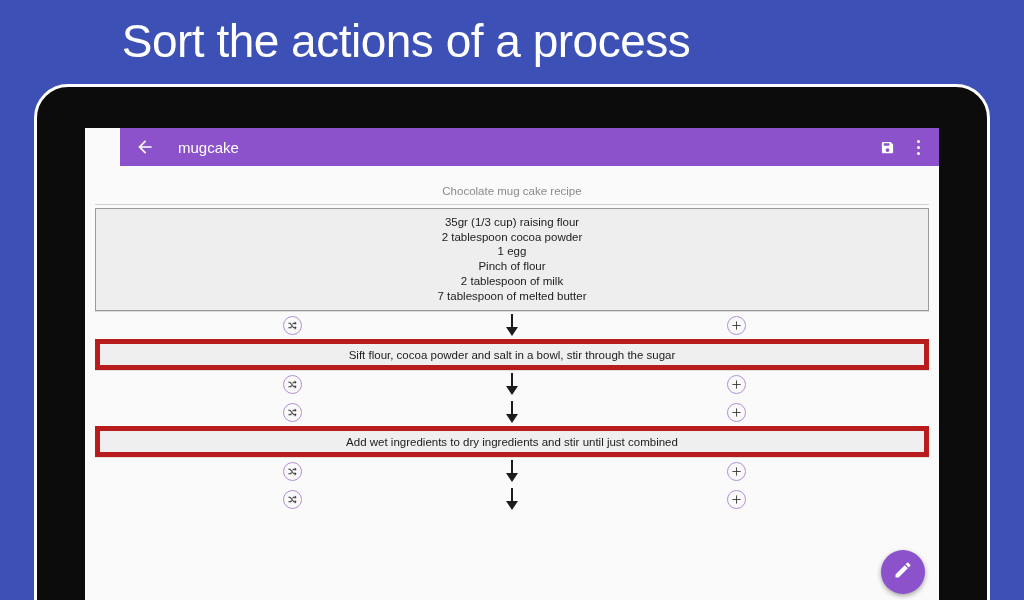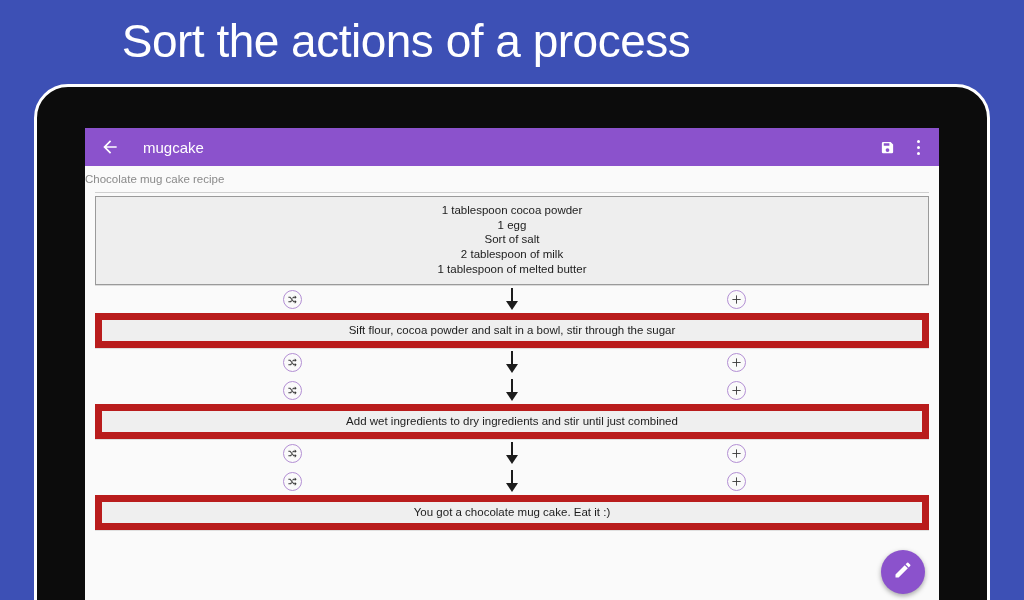--- a/index.html
+++ b/index.html
@@ -57,20 +57,21 @@
   }
 
   
   .appbar {
     height: 38px;
     background: #8b52cc;
     display: flex;
     align-items: center;
     padding: 0 12px 0 14px;
     box-sizing: border-box;
+    margin-left: 35px;
   }
   .appbar-back {
     width: 22px;
     height: 22px;
     flex: 0 0 auto;
     display: flex;
     align-items: center;
     justify-content: center;
   }
   .appbar-title {
@@ -96,23 +97,24 @@
 
   
   .content {
     position: relative;
     height: 434px;
     background: #fafafa;
     padding: 0;
   }
 
   .doc-title {
+    text-align: center;
     color: #8a8a8a;
     font-size: 11.5px;
-    padding: 7px 0 7px 0;
+    padding: 19px 0 7px 0;
   }
 
   .hr {
     height: 0;
     border-top: 1px solid #cfcfcf;
     margin: 0 10px 3px 10px;
   }
 
   .ingredients-box {
     margin: 0 10px;
@@ -150,21 +152,21 @@
     align-items: center;
     justify-content: center;
     background: transparent;
   }
   .circle-btn.shuffle { left: 198px; }
   .circle-btn.add { left: 642px; }
 
   .step-box {
     margin: 0 10px;
     background: #efefef;
-    border: 7px solid #b91c1c;
+    border: 5px solid #b91c1c;
     box-shadow: 0 1px 0 rgba(0,0,0,0.10);
     height: 21px;
     display: flex;
     align-items: center;
     justify-content: center;
     text-align: right;
   }
   .step-box .step-text {
     font-size: 11.5px;
     color: #1c1c1c;
@@ -217,25 +219,26 @@
         </span>
     </div>
   </div>
 
   <div class="content">
 
     <div class="doc-title">Chocolate mug cake recipe</div>
     <div class="hr"></div>
 
     <div class="ingredients-box">
-      <div class="line">1 tablespoon cocoa powder</div>
+      <div class="line">35gr (1/3 cup) raising flour</div>
+      <div class="line">2 tablespoon cocoa powder</div>
       <div class="line">1 egg</div>
-      <div class="line">Sort of salt</div>
+      <div class="line">Pinch of flour</div>
       <div class="line">2 tablespoon of milk</div>
-      <div class="line">1 tablespoon of melted butter</div>
+      <div class="line">7 tablespoon of melted butter</div>
     </div>
 
     <div class="connector">
       <div class="circle-btn shuffle">
         <svg width="11" height="11" viewBox="0 0 24 24" aria-hidden="true">
           <path d="M17 3l4 4-4 4v-3h-2.2l-2 2.6-1.5-1.9L13.6 6H17V3zM3 6h4.2l8 10H17v-3l4 4-4 4v-3h-2.8L6.2 8H3V6zm0 10h4.2l2.1-2.7 1.5 1.9L8.8 18H3v-2z" fill="#3a3a3a"></path>
         </svg>
       </div>
       <div class="arrow">
         <svg width="16" height="23" viewBox="0 0 16 23" aria-hidden="true">
@@ -334,23 +337,20 @@
         </svg>
       </div>
       <div class="circle-btn add">
         <svg width="11" height="11" viewBox="0 0 24 24" aria-hidden="true">
           <rect x="11" y="3" width="2" height="18" fill="#3a3a3a"></rect>
           <rect x="3" y="11" width="18" height="2" fill="#3a3a3a"></rect>
         </svg>
       </div>
     </div>
 
-    <div class="step-box">
-      <span class="step-text">You got a chocolate mug cake. Eat it :)</span>
-    </div>
 
     <div class="fab">
       <span>
         <svg width="20" height="20" viewBox="0 0 24 24" aria-hidden="true">
           <path d="M3 17.25V21h3.75L17.81 9.94l-3.75-3.75L3 17.25zM20.71 7.04a1 1 0 0 0 0-1.41l-2.34-2.34a1 1 0 0 0-1.41 0l-1.83 1.83 3.75 3.75 1.83-1.83z" fill="#ffffff"></path>
         </svg>
       </span>
     </div>
 
   </div>

